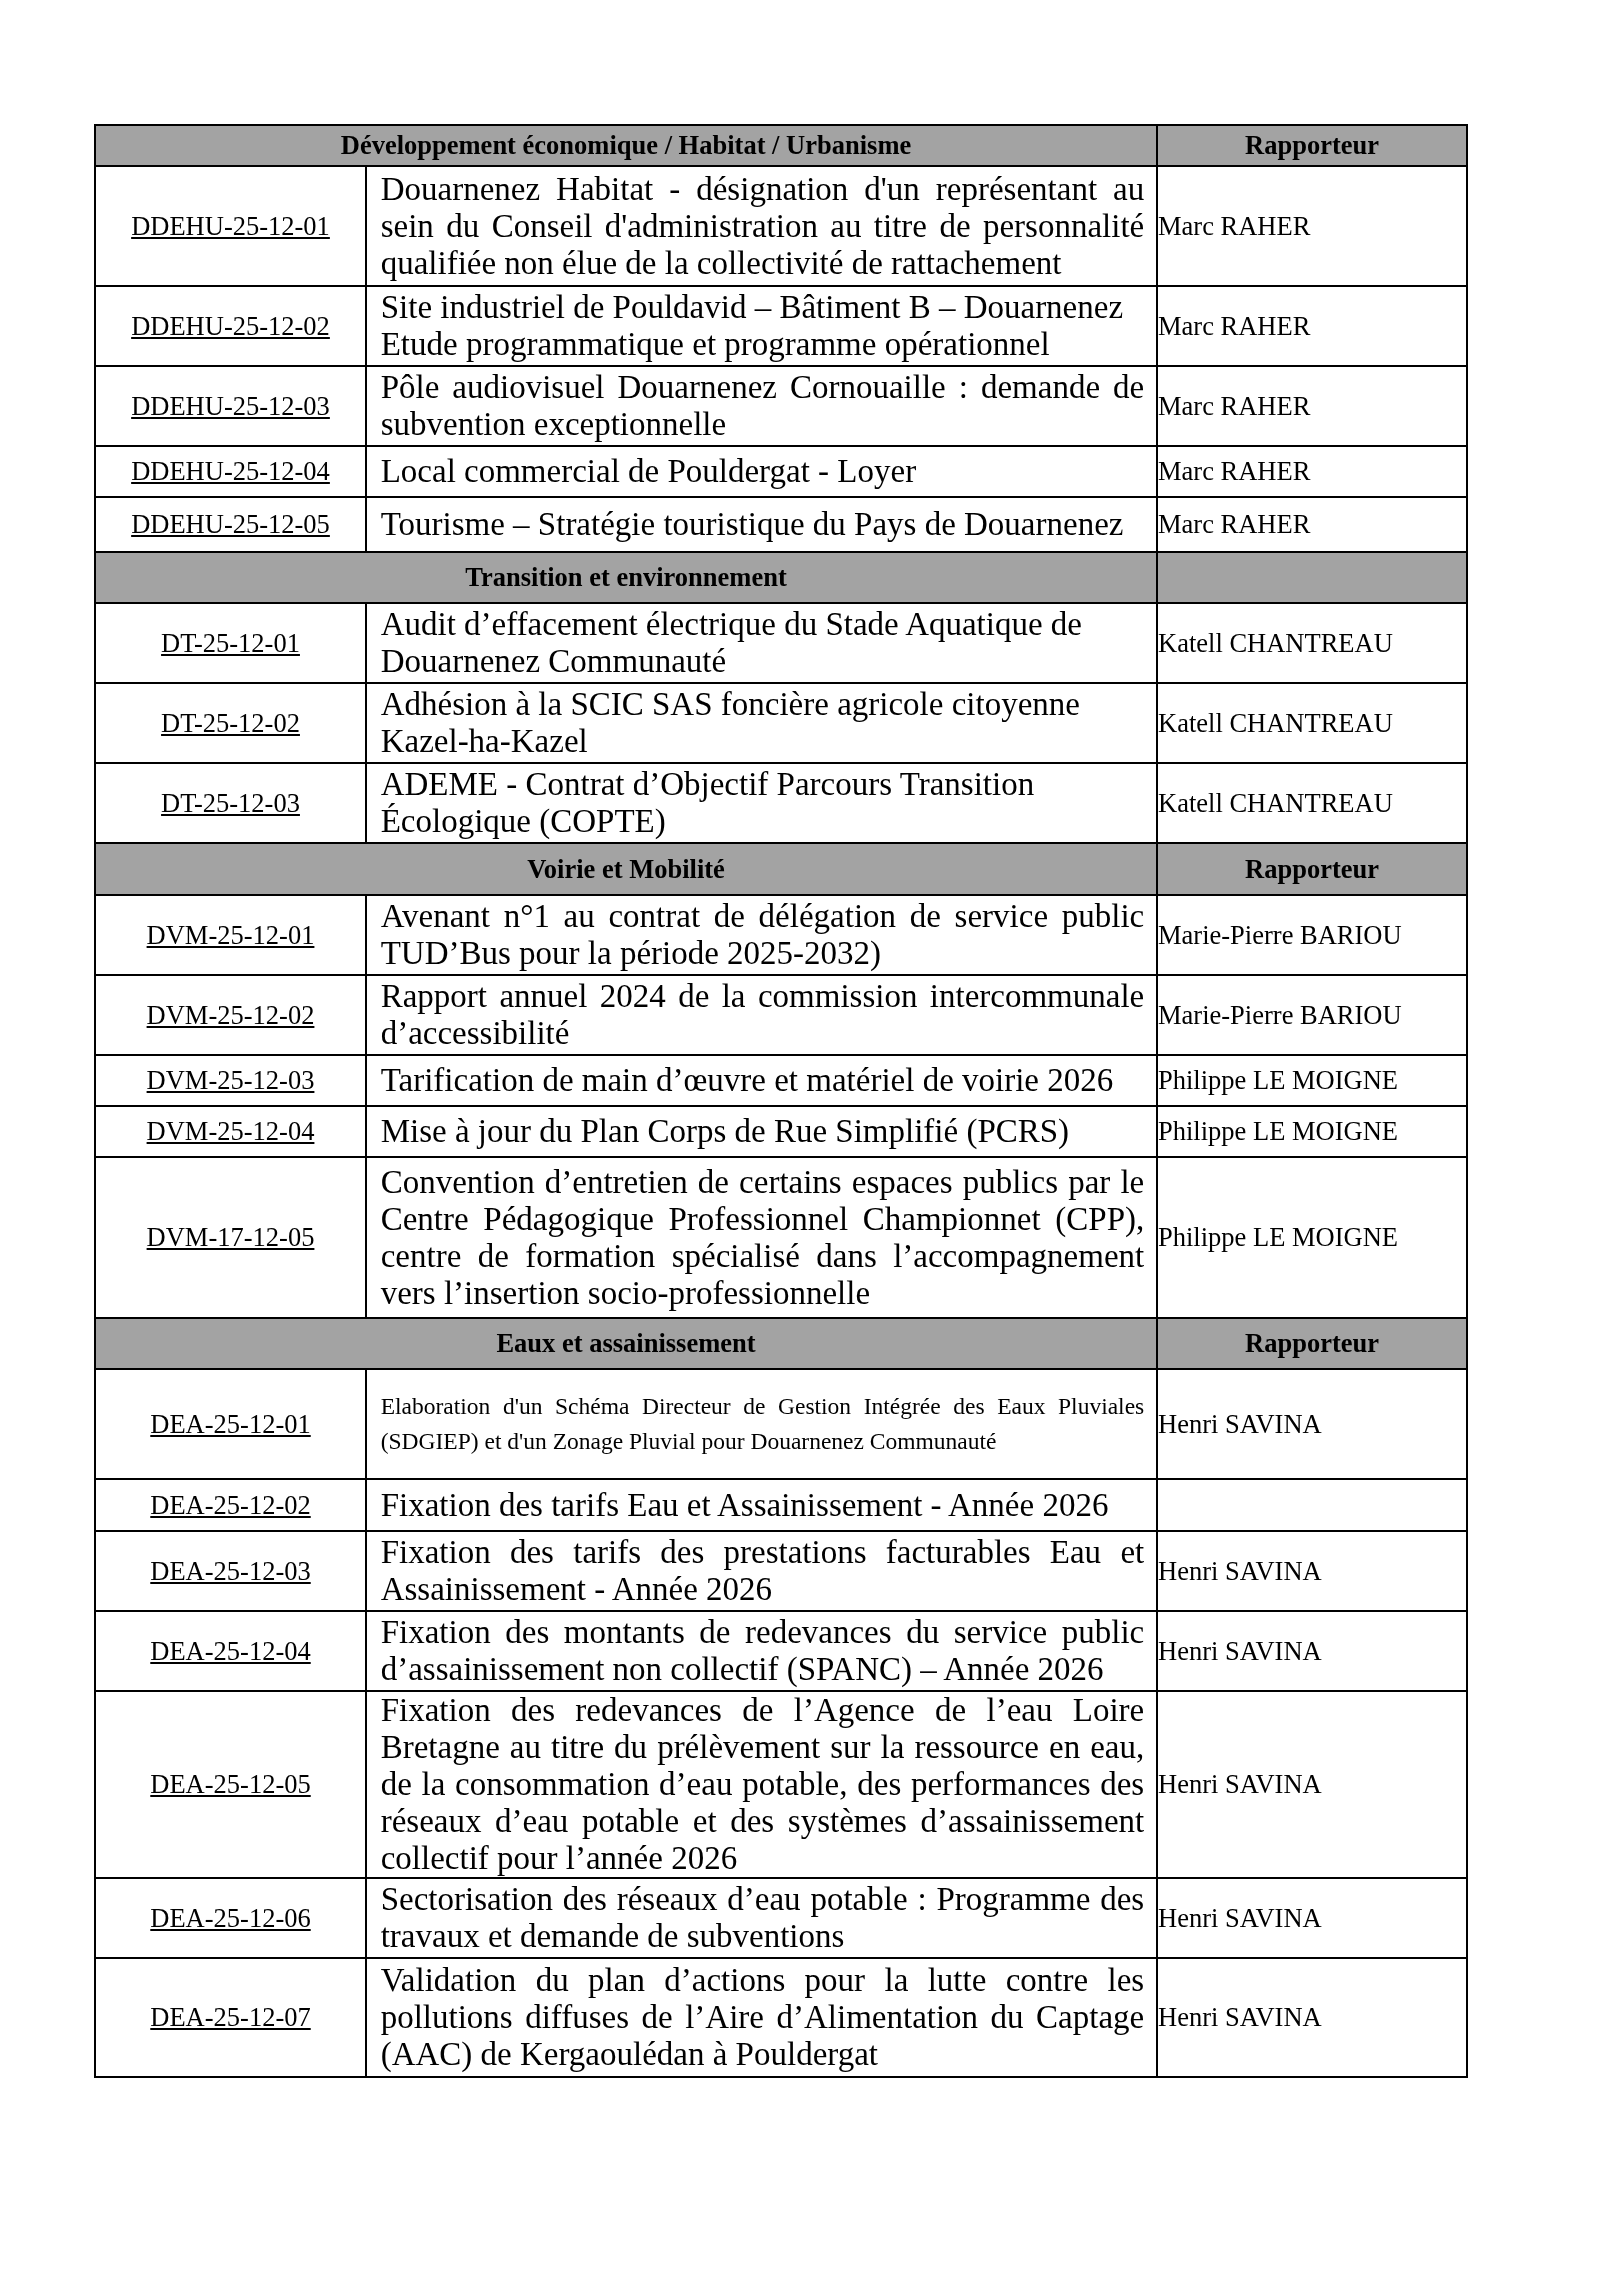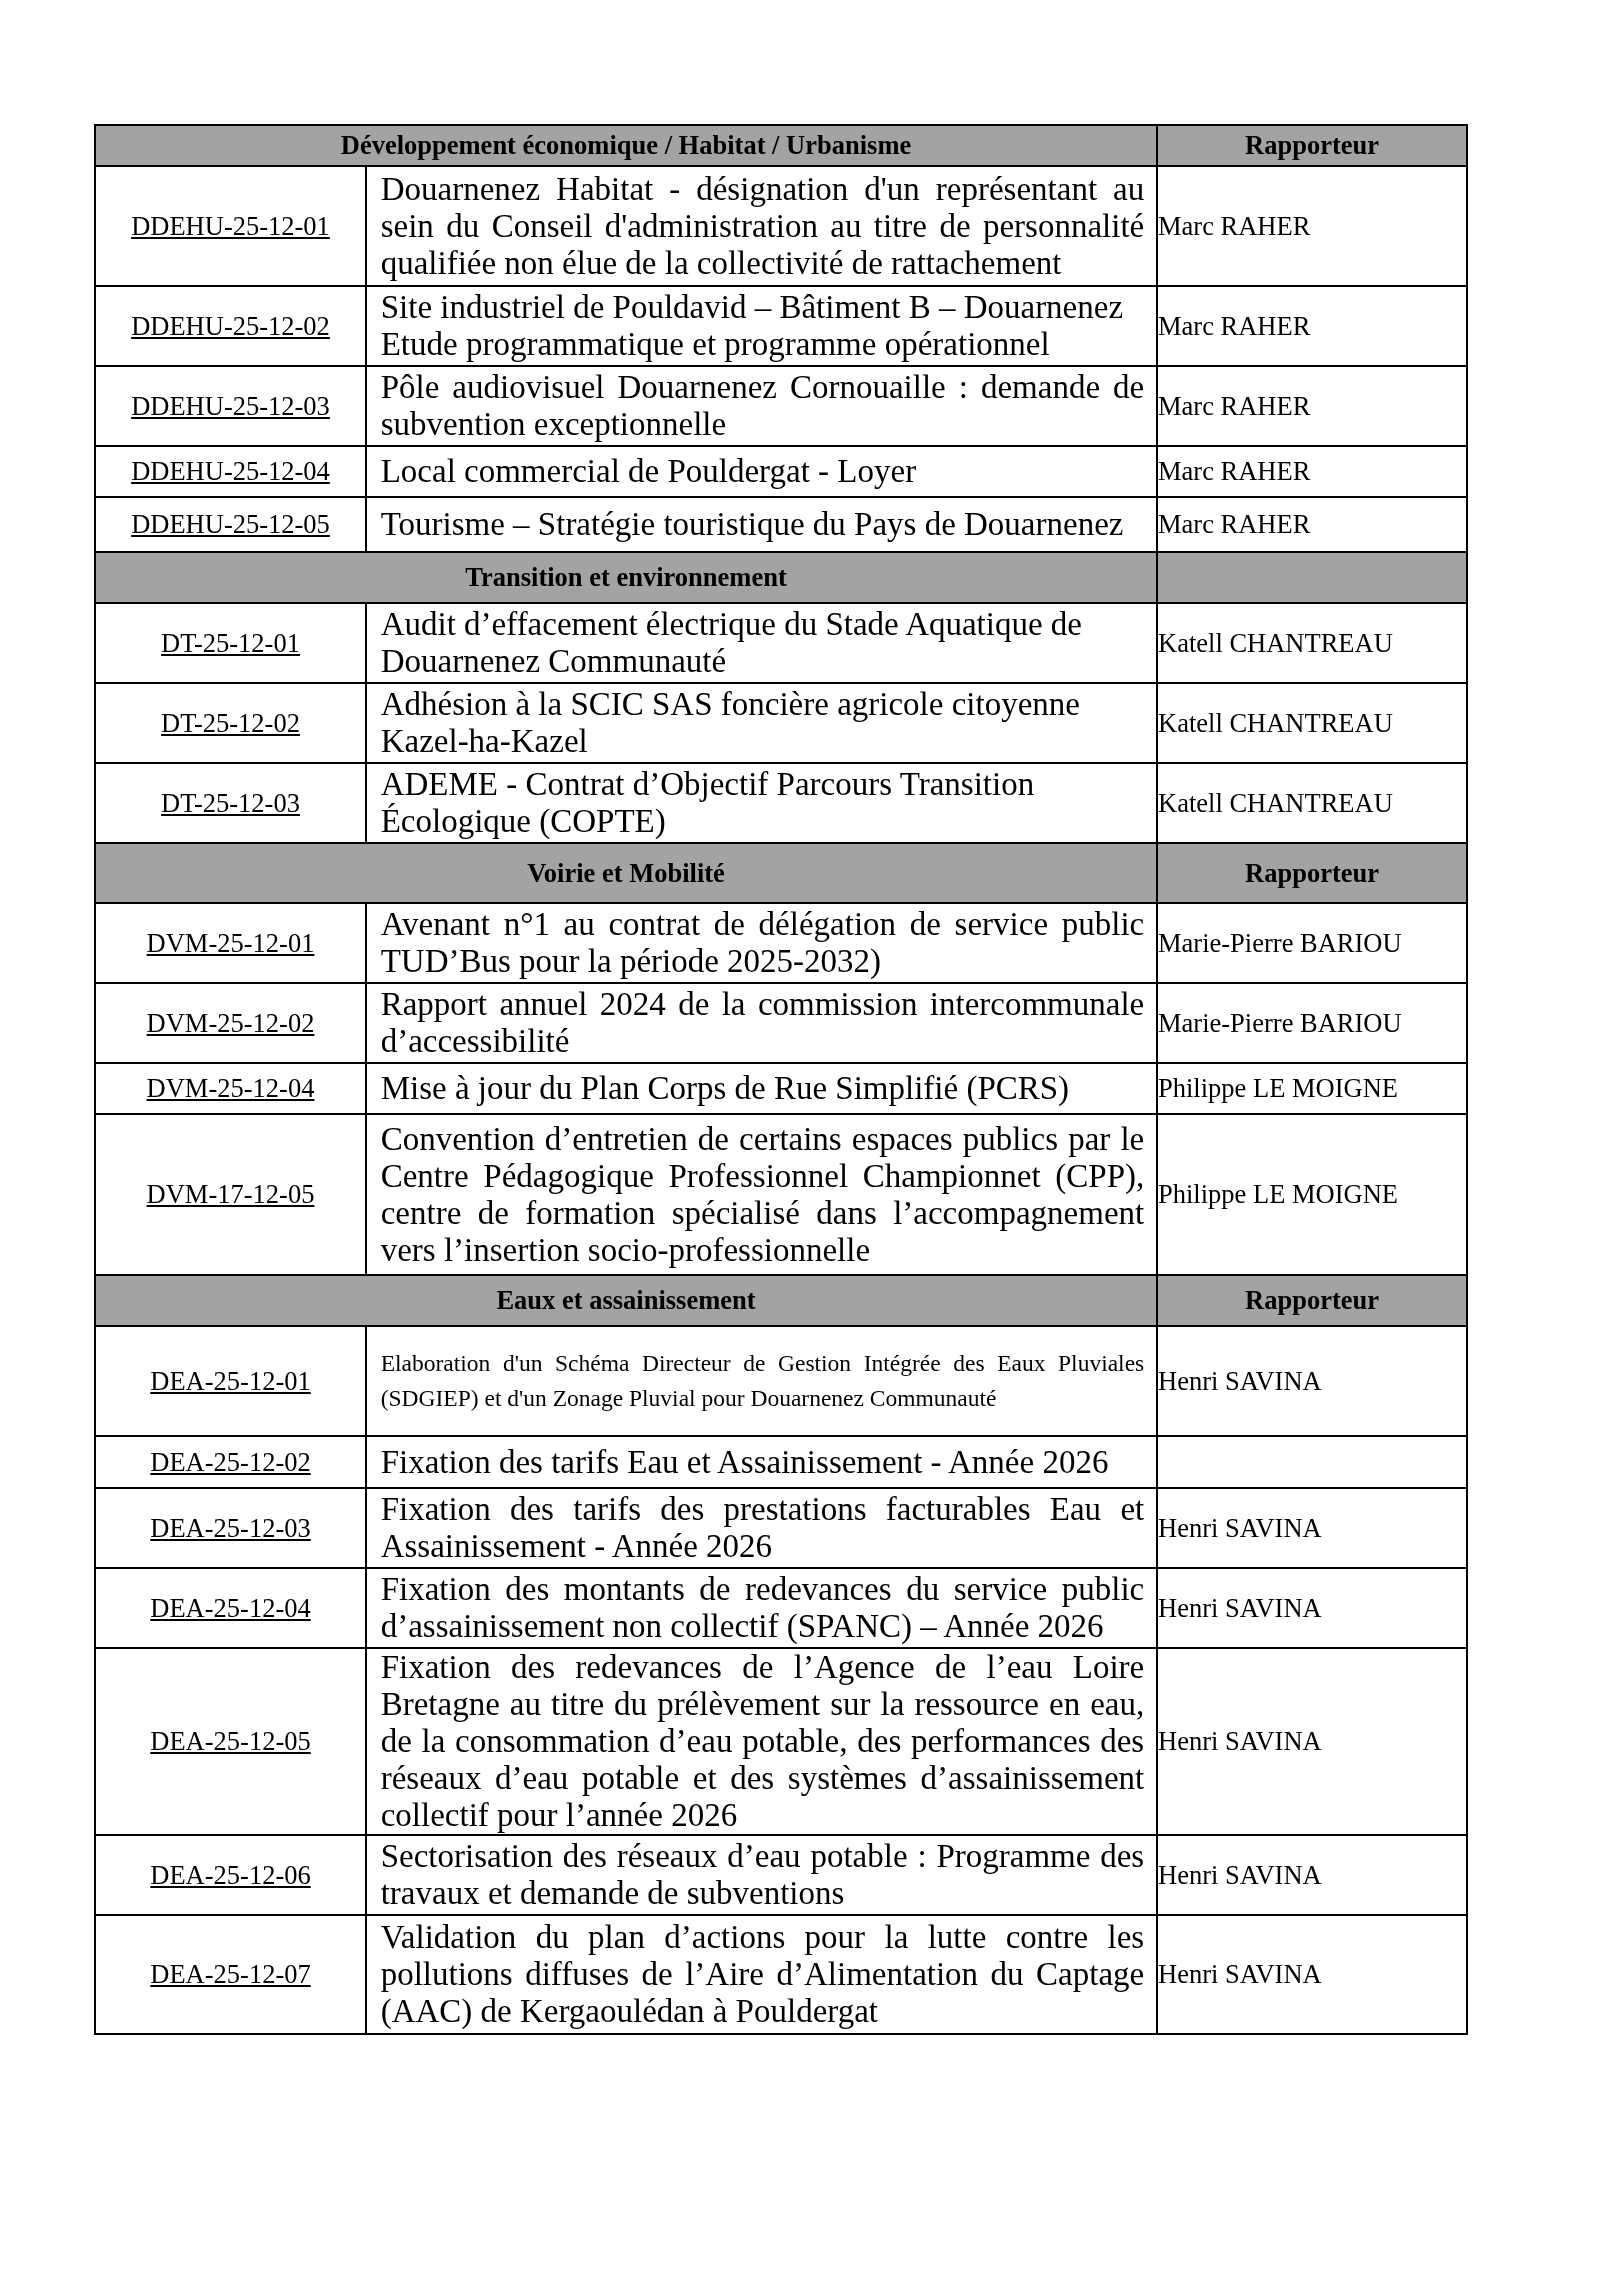--- a/index.html
+++ b/index.html
@@ -75,33 +75,38 @@
       <td class="code">DT-25-12-02</td>
       <td class="desc left">Adhésion à la SCIC SAS foncière agricole citoyenne Kazel-ha-Kazel</td>
       <td class="rap">Katell CHANTREAU</td>
     </tr>
     <tr style="height:80px">
       <td class="code">DT-25-12-03</td>
       <td class="desc left">ADEME - Contrat d’Objectif Parcours Transition Écologique (COPTE)</td>
       <td class="rap">Katell CHANTREAU</td>
     </tr>
 
-    <tr class="section" style="height:60px">
+    <tr class="section" style="height:52px">
       <td colspan="2">Voirie et Mobilité</td>
       <td>Rapporteur</td>
     </tr>
     <tr style="height:80px">
       <td class="code">DVM-25-12-01</td>
       <td class="desc">Avenant n°1 au contrat de délégation de service public TUD’Bus pour la période 2025-2032)</td>
       <td class="rap">Marie-Pierre BARIOU</td>
     </tr>
     <tr style="height:80px">
       <td class="code">DVM-25-12-02</td>
       <td class="desc">Rapport annuel 2024 de la commission intercommunale d’accessibilité</td>
       <td class="rap">Marie-Pierre BARIOU</td>
+    </tr>
+    <tr style="height:51px">
+      <td class="code">DVM-25-12-03</td>
+      <td class="desc">Tarification de main d’œuvre et matériel de voirie 2026</td>
+      <td class="rap">Philippe LE MOIGNE</td>
     </tr>
     <tr style="height:51px">
       <td class="code">DVM-25-12-04</td>
       <td class="desc">Mise à jour du Plan Corps de Rue Simplifié (PCRS)</td>
       <td class="rap">Philippe LE MOIGNE</td>
     </tr>
     <tr style="height:161px">
       <td class="code">DVM-17-12-05</td>
       <td class="desc">Convention d’entretien de certains espaces publics par le Centre Pédagogique Professionnel Championnet (CPP), centre de formation spécialisé dans l’accompagnement vers l’insertion socio-professionnelle</td>
       <td class="rap">Philippe LE MOIGNE</td>

